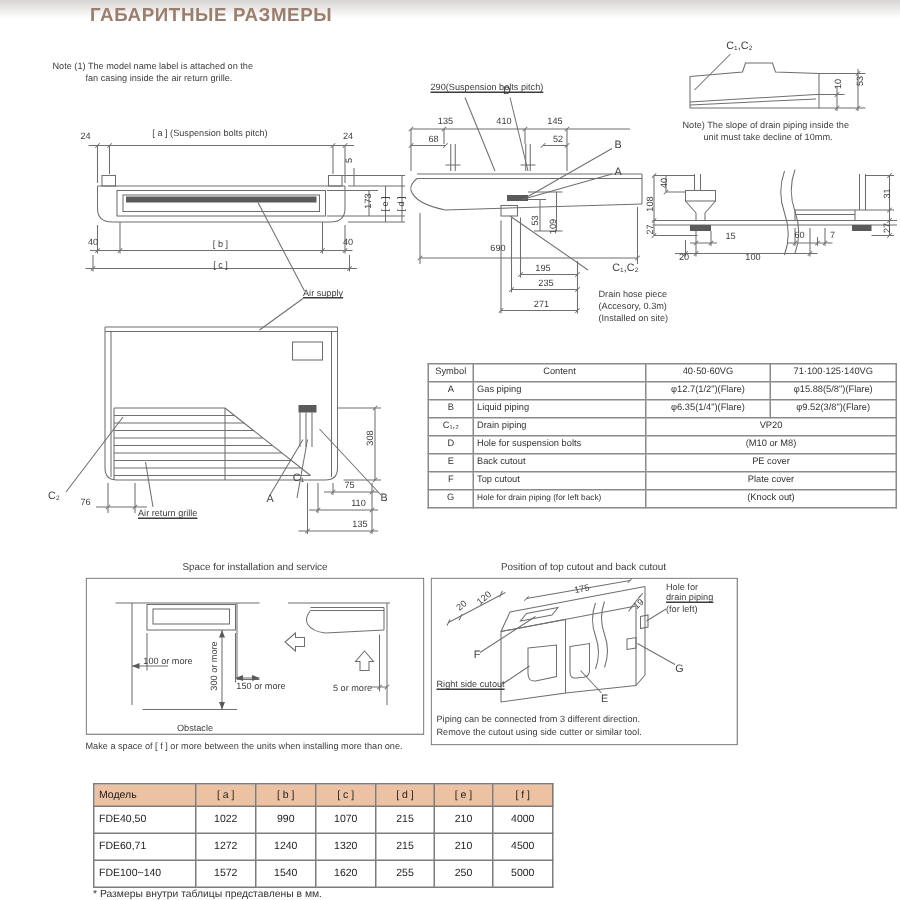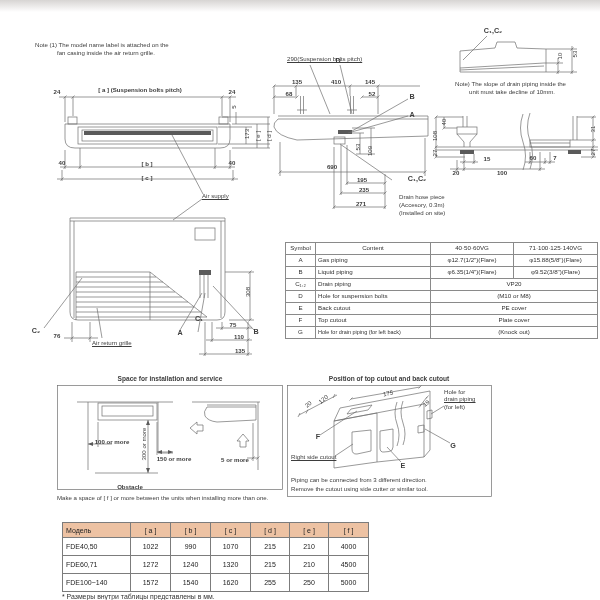--- a/index.html
+++ b/index.html
@@ -3,21 +3,21 @@
 <meta charset="utf-8">
 <style>
   html,body{margin:0;padding:0;background:#fff;}
   .canvas{position:relative;width:600px;height:600px;background:#ffffff;overflow:hidden;
           font-family:"Liberation Sans", sans-serif;}
   .topband{position:absolute;left:0;top:0;width:600px;height:12px;
            background:linear-gradient(#d7d5d3,#ffffff);}
   .title{position:absolute;left:60px;top:3px;font-size:12.5px;font-weight:600;
          color:#9c7e6e;letter-spacing:.4px;}
   .lbl{position:absolute;font-size:6.1px;color:#3d3d3d;white-space:nowrap;line-height:1.15;}
-  .c{transform:translate(-50%,-50%);font-weight:bold;}
+  .c{transform:translate(-50%,-50%);}
   .rot{transform:translate(-50%,-50%) rotate(-90deg);}
   .r40{transform:translate(-50%,-50%) rotate(-40deg);}
   .r10{transform:translate(-50%,-50%) rotate(-12deg);}
   .u{text-decoration:underline;}
   .big{font-size:7.2px;}
   .sec{font-size:6.6px;color:#3d3d3d;}
   .dw{position:absolute;}
   .dw *{stroke:#6f6f6f;stroke-width:0.7;fill:none;}
   .dw .fill{fill:#5a5a5a;stroke:none;}
   .dw .htx{stroke:none;}
@@ -33,20 +33,21 @@
                line-height:1;}
   table.dim tr.hdr td{background:#edc2a3;height:14px;}
   table.dim td.lft{text-align:left;}
   .foot{position:absolute;font-size:6.9px;color:#333;}
 </style>
 </head>
 <body>
 
 <div class="canvas">
   <div class="topband"></div>
+  <div class="title">ГАБАРИТНЫЕ РАЗМЕРЫ</div>
   <div class="lbl" style="left:35px;top:41px">Note (1) The model name label is attached on the</div>
   <div class="lbl" style="left:57px;top:49px">fan casing inside the air return grille.</div>
 
   <svg class="dw" style="left:35px;top:82px" width="235" height="118">
     <rect x="33" y="35" width="9" height="7"></rect>
     <rect x="184" y="35" width="9" height="7"></rect>
     <path d="M30,42 L195,42 M30,42 L30,57 Q30,66 40,66 L185,66 Q195,66 195,57 L195,42"></path>
     <rect x="43" y="45" width="139" height="17"></rect>
     <rect x="47" y="48" width="131" height="11"></rect>
     <rect x="49" y="49" width="127" height="4" class="fill"></rect>

